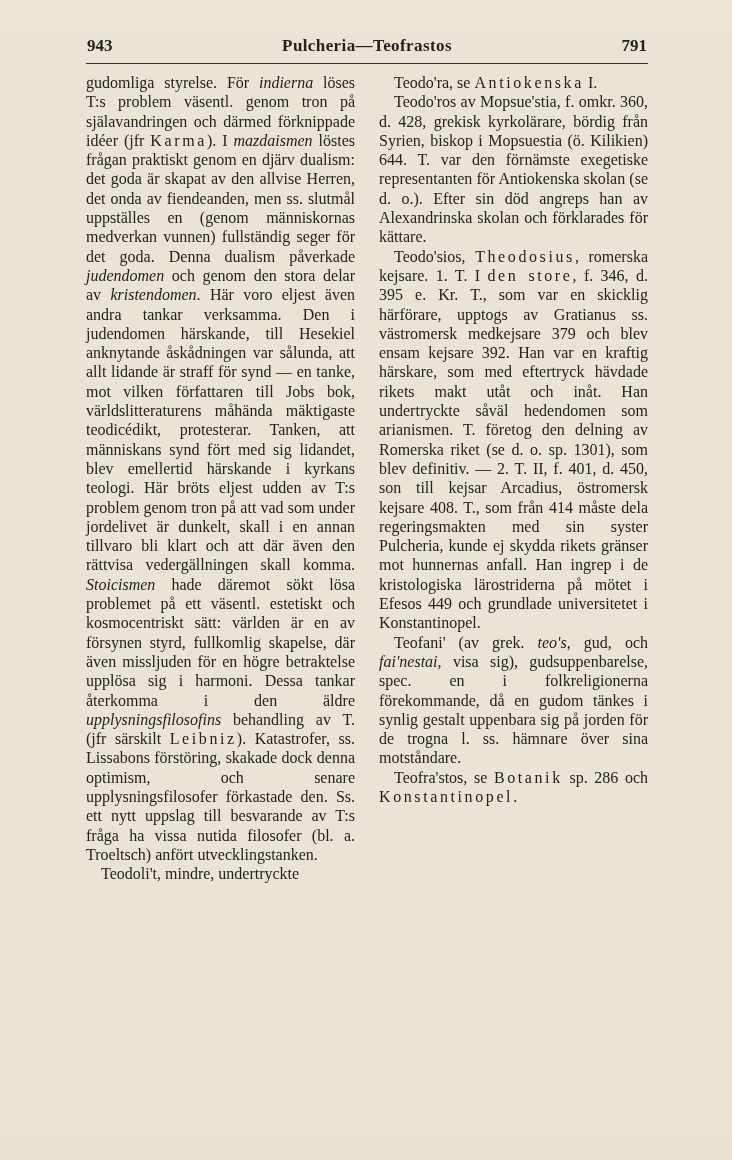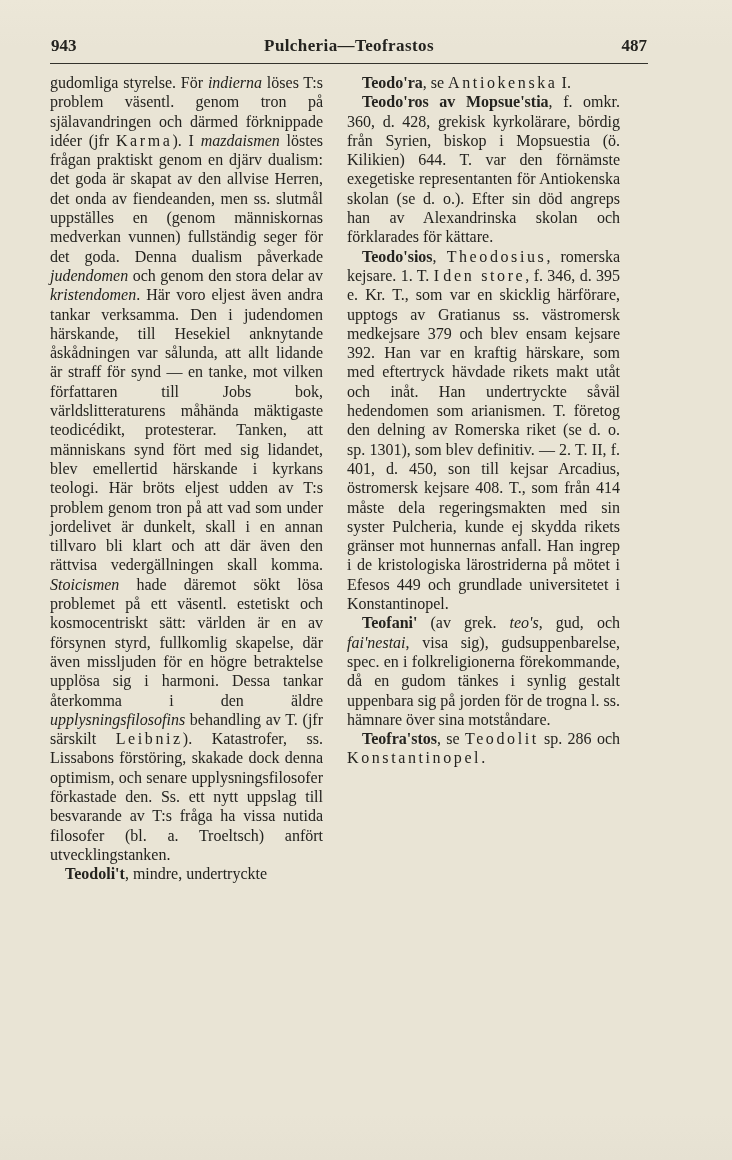--- a/index.html
+++ b/index.html
@@ -8,21 +8,21 @@
     height: 1160px;
     background: #e9e4d5;
     color: #24231f;
     font-family: "Liberation Serif", "DejaVu Serif", serif;
     overflow: hidden;
   }
   .sheet {
     box-sizing: border-box;
     width: 732px;
     height: 1160px;
-    padding: 36px 84px 20px 50px;
+    padding: 36px 84px 20px 86px;
     background: linear-gradient(180deg, #ece7d8 0%, #e9e4d5 4%, #e9e4d5 96%, #e6e1d2 100%);
   }
   .page-header {
     display: flex;
     justify-content: space-between;
     align-items: baseline;
     font-weight: bold;
     font-size: 17px;
     padding: 0 1px 7px 1px;
   }
@@ -40,39 +40,39 @@
     width: 273px;
     text-align: justify;
     font-size: 16px;
     line-height: 19.3px;
     hyphens: auto;
   }
   p.para { margin: 0; text-indent: 0; }
   p.para.indent { text-indent: 15px; }
   .seg-plain { }
   .seg-italic { font-style: italic; }
-  .seg-bold { font-weight: bold; }
+  .seg-bold { font-weight: normal; }
   .seg-spaced { letter-spacing: 2.6px; }
 </style>
 </head>
 <body>
 
 <div class="sheet">
   <header class="page-header">
     <span class="pagenum">943</span>
     <span class="title">Pulcheria—Teofrastos</span>
-    <span class="pagenum">487</span>
+    <span class="pagenum">791</span>
   </header>
   <hr class="rule">
   <main class="columns">
     <div class="column">
         <p class="para"><span class="seg-plain">gudomliga styrelse. För </span><span class="seg-italic">indierna</span><span class="seg-plain"> löses T:s problem väsentl. genom tron på själavandringen och därmed förknippade idéer (jfr </span><span class="seg-spaced">Karma</span><span class="seg-plain">). I </span><span class="seg-italic">mazdaismen</span><span class="seg-plain"> löstes frågan praktiskt genom en djärv dualism: det goda är skapat av den allvise Herren, det onda av fiendeanden, men ss. slutmål uppställes en (genom människornas medverkan vunnen) fullständig seger för det goda. Denna dualism påverkade </span><span class="seg-italic">judendomen</span><span class="seg-plain"> och genom den stora delar av </span><span class="seg-italic">kristendomen</span><span class="seg-plain">. Här voro eljest även andra tankar verksamma. Den i judendomen härskande, till Hesekiel anknytande åskådningen var sålunda, att allt lidande är straff för synd — en tanke, mot vilken författaren till Jobs bok, världslitteraturens måhända mäktigaste teodicédikt, protesterar. Tanken, att människans synd fört med sig lidandet, blev emellertid härskande i kyrkans teologi. Här bröts eljest udden av T:s problem genom tron på att vad som under jordelivet är dunkelt, skall i en annan tillvaro bli klart och att där även den rättvisa vedergällningen skall komma. </span><span class="seg-italic">Stoicismen</span><span class="seg-plain"> hade däremot sökt lösa problemet på ett väsentl. estetiskt och kosmocentriskt sätt: världen är en av försynen styrd, fullkomlig skapelse, där även missljuden för en högre betraktelse upplösa sig i harmoni. Dessa tankar återkomma i den äldre </span><span class="seg-italic">upplysningsfilosofins</span><span class="seg-plain"> behandling av T. (jfr särskilt </span><span class="seg-spaced">Leibniz</span><span class="seg-plain">). Katastrofer, ss. Lissabons förstöring, skakade dock denna optimism, och senare upplysningsfilosofer förkastade den. Ss. ett nytt uppslag till besvarande av T:s fråga ha vissa nutida filosofer (bl. a. Troeltsch) anfört utvecklingstanken.</span></p>
         <p class="para indent"><span class="seg-bold">Teodoli't</span><span class="seg-plain">, mindre, undertryckte</span></p>
       </div>
     <div class="column">
         <p class="para indent"><span class="seg-bold">Teodo'ra</span><span class="seg-plain">, se </span><span class="seg-spaced">Antiokenska</span><span class="seg-plain"> I.</span></p>
         <p class="para indent"><span class="seg-bold">Teodo'ros av Mopsue'stia</span><span class="seg-plain">, f. omkr. 360, d. 428, grekisk kyrkolärare, bördig från Syrien, biskop i Mopsuestia (ö. Kilikien) 644. T. var den förnämste exegetiske representanten för Antiokenska skolan (se d. o.). Efter sin död angreps han av Alexandrinska skolan och förklarades för kättare.</span></p>
         <p class="para indent"><span class="seg-bold">Teodo'sios</span><span class="seg-plain">, </span><span class="seg-spaced">Theodosius</span><span class="seg-plain">, romerska kejsare. 1. T. I </span><span class="seg-spaced">den store</span><span class="seg-plain">, f. 346, d. 395 e. Kr. T., som var en skicklig härförare, upptogs av Gratianus ss. västromersk medkejsare 379 och blev ensam kejsare 392. Han var en kraftig härskare, som med eftertryck hävdade rikets makt utåt och inåt. Han undertryckte såväl hedendomen som arianismen. T. företog den delning av Romerska riket (se d. o. sp. 1301), som blev definitiv. — 2. T. II, f. 401, d. 450, son till kejsar Arcadius, östromersk kejsare 408. T., som från 414 måste dela regeringsmakten med sin syster Pulcheria, kunde ej skydda rikets gränser mot hunnernas anfall. Han ingrep i de kristologiska lärostriderna på mötet i Efesos 449 och grundlade universitetet i Konstantinopel.</span></p>
         <p class="para indent"><span class="seg-bold">Teofani'</span><span class="seg-plain"> (av grek. </span><span class="seg-italic">teo's</span><span class="seg-plain">, gud, och </span><span class="seg-italic">fai'nestai</span><span class="seg-plain">, visa sig), gudsuppenbarelse, spec. en i folkreligionerna förekommande, då en gudom tänkes i synlig gestalt uppenbara sig på jorden för de trogna l. ss. hämnare över sina motståndare.</span></p>
-        <p class="para indent"><span class="seg-bold">Teofra'stos</span><span class="seg-plain">, se </span><span class="seg-spaced">Teodolit</span><span class="seg-plain"> sp. 286 och </span><span class="seg-spaced">Konstantinopel</span><span class="seg-plain">.</span></p>
+        <p class="para indent"><span class="seg-bold">Teofra'stos</span><span class="seg-plain">, se </span><span class="seg-spaced">Botanik</span><span class="seg-plain"> sp. 286 och </span><span class="seg-spaced">Konstantinopel</span><span class="seg-plain">.</span></p>
       </div>
   </main>
 </div>
 
 </body></html>

